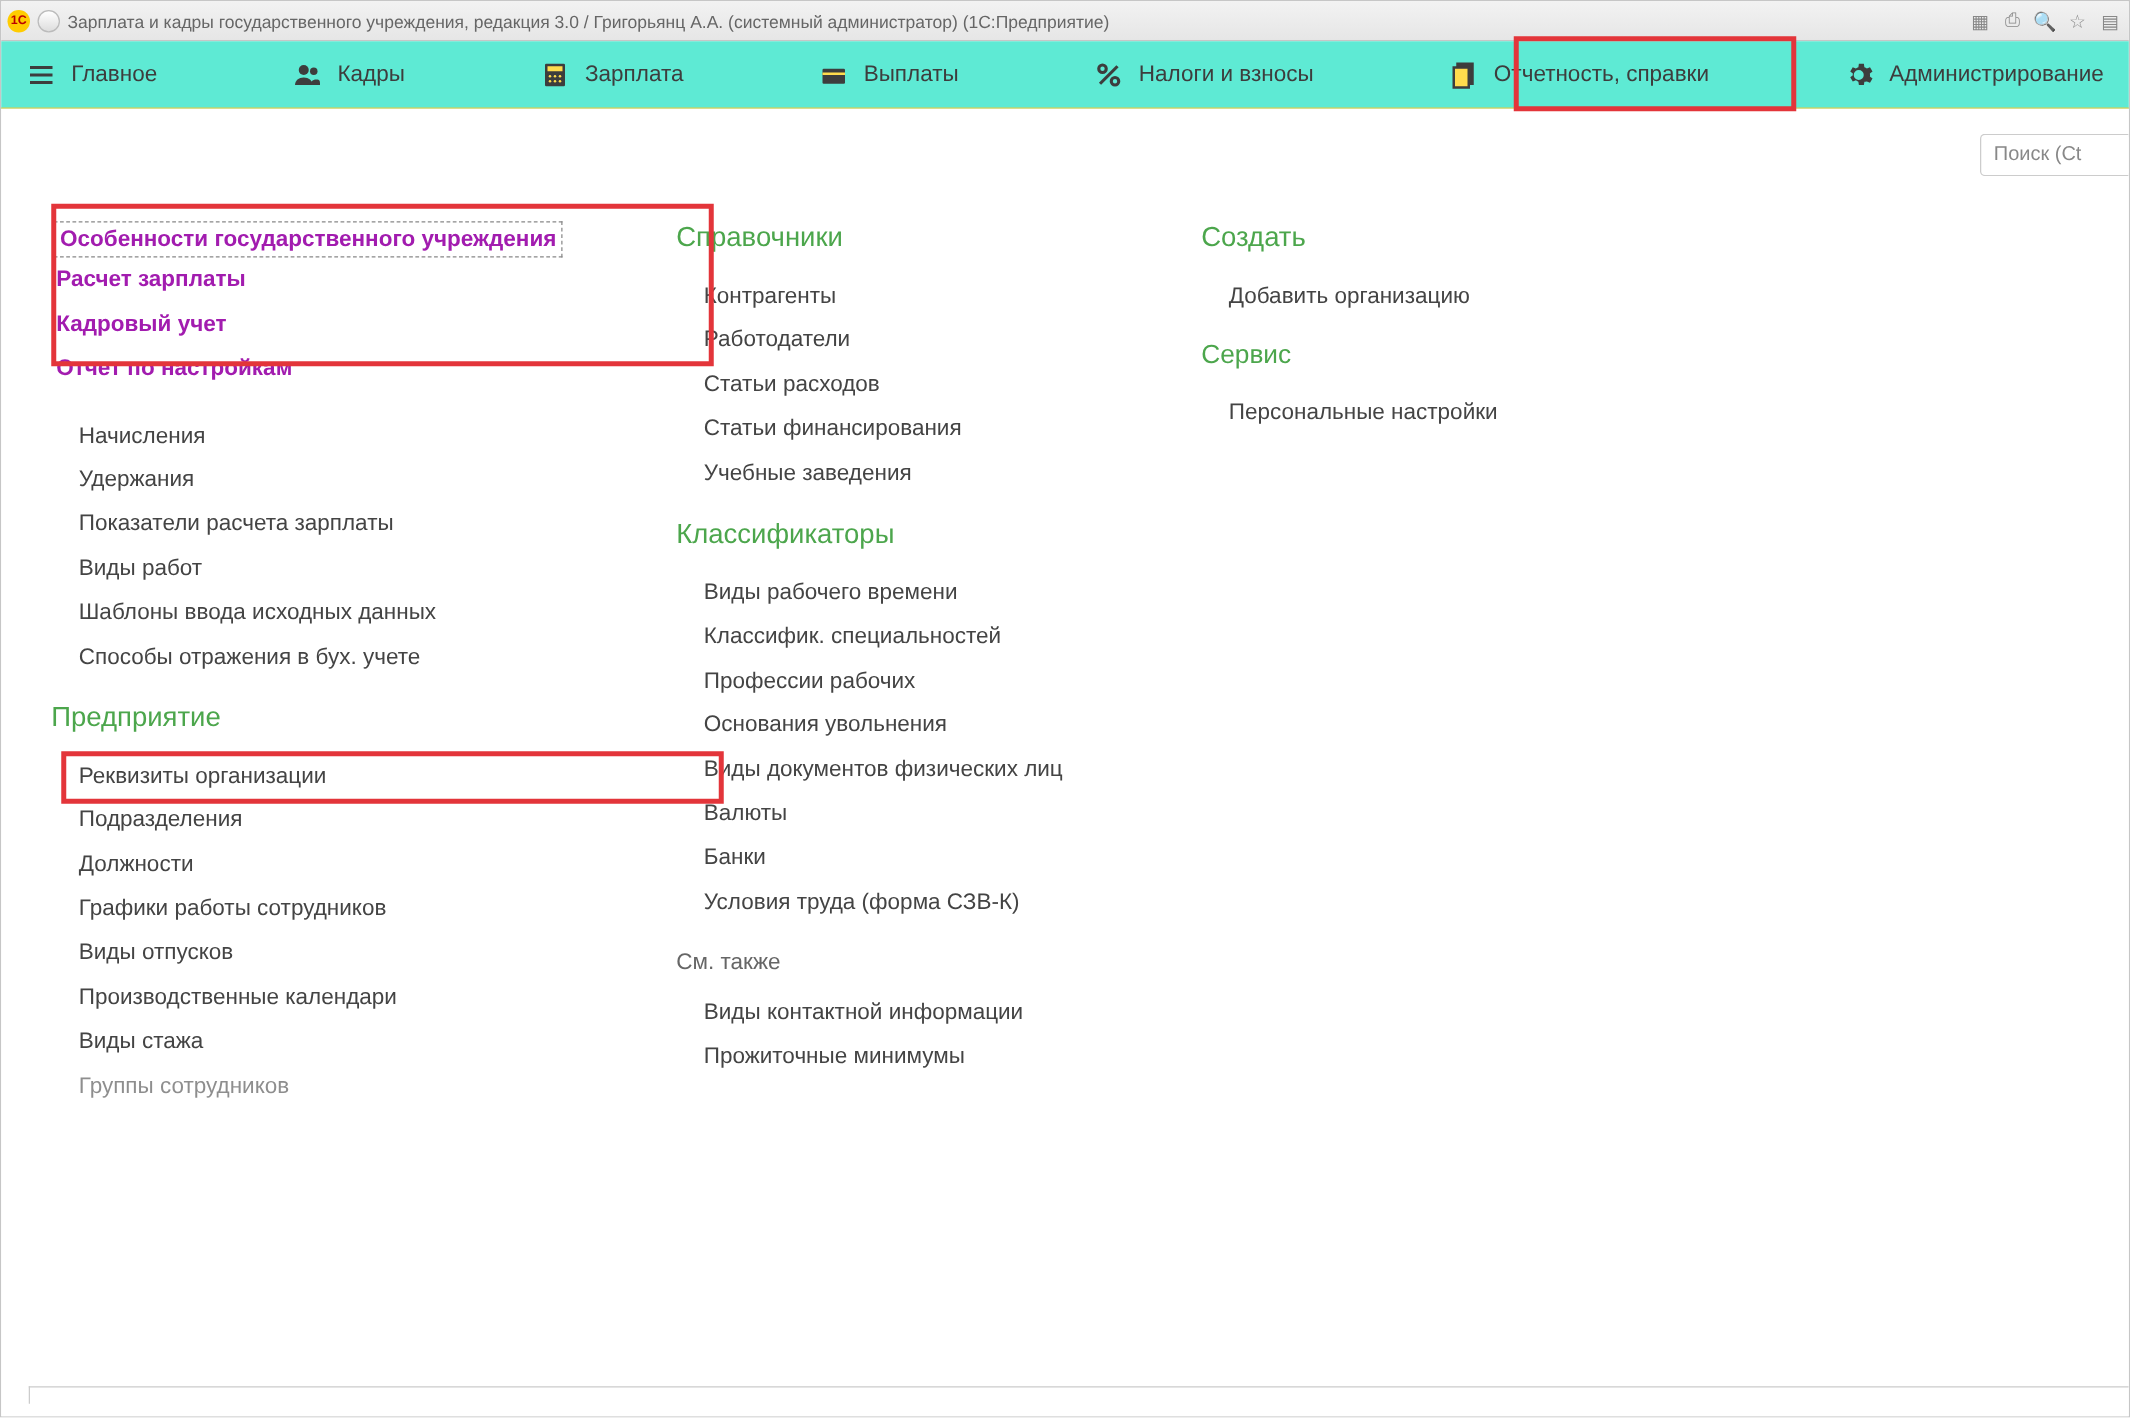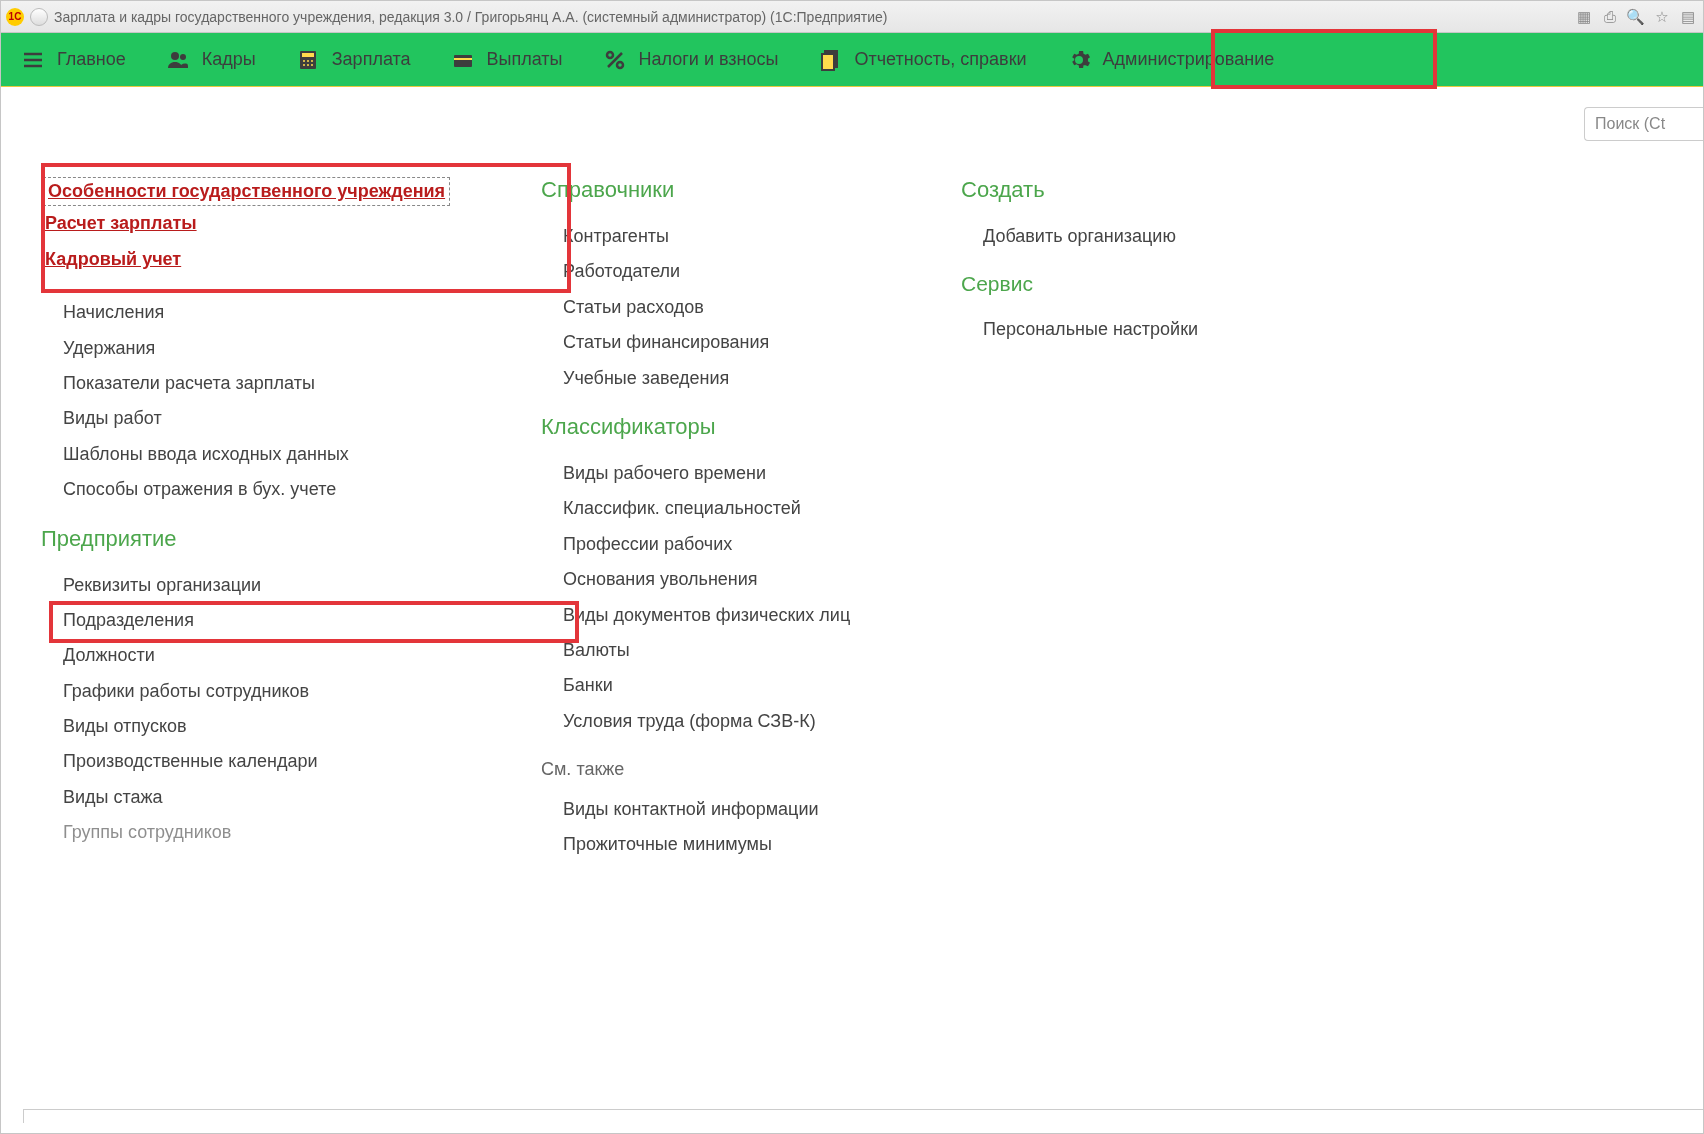--- a/index.html
+++ b/index.html
@@ -5,41 +5,41 @@
   * { margin: 0; padding: 0; box-sizing: border-box; }
   body { font-family: Arial, sans-serif; background: #f5f5f5; width: 1704px; height: 1134px; overflow: hidden; }
   .window { background: #fff; width: 100%; height: 100%; border: 1px solid #c6c6c6; display: flex; flex-direction: column; }
   .titlebar { height: 32px; background: linear-gradient(#f2f2f2,#e6e6e6); border-bottom: 1px solid #c6c6c6; display: flex; align-items: center; padding: 0 5px; font-size: 14px; color: #666; }
   .tb-circle { width: 18px; height: 18px; border-radius: 50%; margin-right: 6px; display: inline-block; }
   .tb-1c { background: #ffcc00; font-size: 10px; font-weight: bold; color: #b00; text-align: center; line-height: 18px; }
   .tb-min { background: linear-gradient(#fff,#ddd); border: 1px solid #bbb; }
   .tb-icons-right { margin-left: auto; display: flex; gap: 6px; }
   .tb-ico { width: 20px; height: 18px; color: #888; font-size: 15px; display: flex; align-items: center; justify-content: center; }
 
-  .navbar { height: 54px; background: #22c55e; display: flex; align-items: stretch; border-bottom: 1px solid #e8c93f; position: relative; }
+  .navbar { height: 54px; background: #5eead4; display: flex; align-items: stretch; border-bottom: 1px solid #e8c93f; position: relative; justify-content: space-between; }
   .nav-item { display: flex; align-items: center; gap: 12px; padding: 0 20px; font-size: 18px; color: #3d3d3d; cursor: pointer; white-space: nowrap; }
   .nav-item.active { background: #fff; }
   .nav-icon { width: 24px; height: 24px; display: flex; align-items: center; justify-content: center; color: #3d3d3d; }
   .nav-icon svg { width: 24px; height: 24px; }
 
   .highlight-box { position: absolute; border: 4px solid #e3353a; pointer-events: none; z-index: 10; }
 
   .content { flex: 1; background: #fff; position: relative; padding: 50px 30px 0 40px; overflow: hidden; }
   .search-box { position: absolute; top: 20px; right: 0; width: 119px; height: 34px; border: 1px solid #ccc; border-right: none; border-radius: 4px 0 0 4px; font-size: 16px; padding: 0 10px; color: #888; display: flex; align-items: center; overflow: hidden; }
 
   .columns { display: flex; gap: 60px; margin-top: 40px; }
   .col { flex: 0 0 auto; }
   .col1 { width: 440px; }
   .col2 { width: 360px; }
   .col3 { width: 300px; }
 
   .section-head { color: #4ca64c; font-size: 22px; font-weight: normal; margin: 0 0 16px 0; }
   .section-head.smaller { font-size: 21px; }
   .link { color: #444; font-size: 18px; line-height: 1.3; padding: 6px 0 6px 22px; cursor: pointer; display: block; }
-  .link.bold { font-weight: bold; color: #b91c1c; padding-left: 4px; text-decoration: underline; }
+  .link.bold { font-weight: bold; color: #a21caf; padding-left: 4px; }
   .link.dashed { border: 1px dashed #888; padding: 2px 4px; display: inline-block; margin-left: 2px; }
   .spacer { height: 18px; }
   .seealso { color: #666; font-size: 18px; margin: 20px 0 12px 0; }
 
   .bottom-border { position: absolute; left: 22px; right: 0; bottom: 10px; border: 1px solid #ccc; height: 14px; border-bottom: none; border-right: none; }
 </style>
 </head>
 <body>
 
 <div class="window">
@@ -140,20 +140,21 @@
       </div>
 
     <div class="highlight-box" style="left:40px; top:76px; width:530px; height:130px;"></div>
     <div class="highlight-box" style="left:48px; top:514px; width:530px; height:42px;"></div>
 
     <div class="columns">
       <div class="col col1">
         <span class="link bold dashed">Особенности государственного учреждения</span>
         <span class="link bold">Расчет зарплаты</span>
         <span class="link bold">Кадровый учет</span>
+        <span class="link bold">Отчет по настройкам</span>
         <div class="spacer"></div>
         <span class="link">Начисления</span>
         <span class="link">Удержания</span>
         <span class="link">Показатели расчета зарплаты</span>
         <span class="link">Виды работ</span>
         <span class="link">Шаблоны ввода исходных данных</span>
         <span class="link">Способы отражения в бух. учете</span>
         <div class="spacer"></div>
         <h2 class="section-head">Предприятие</h2>
         <span class="link">Реквизиты организации</span>

